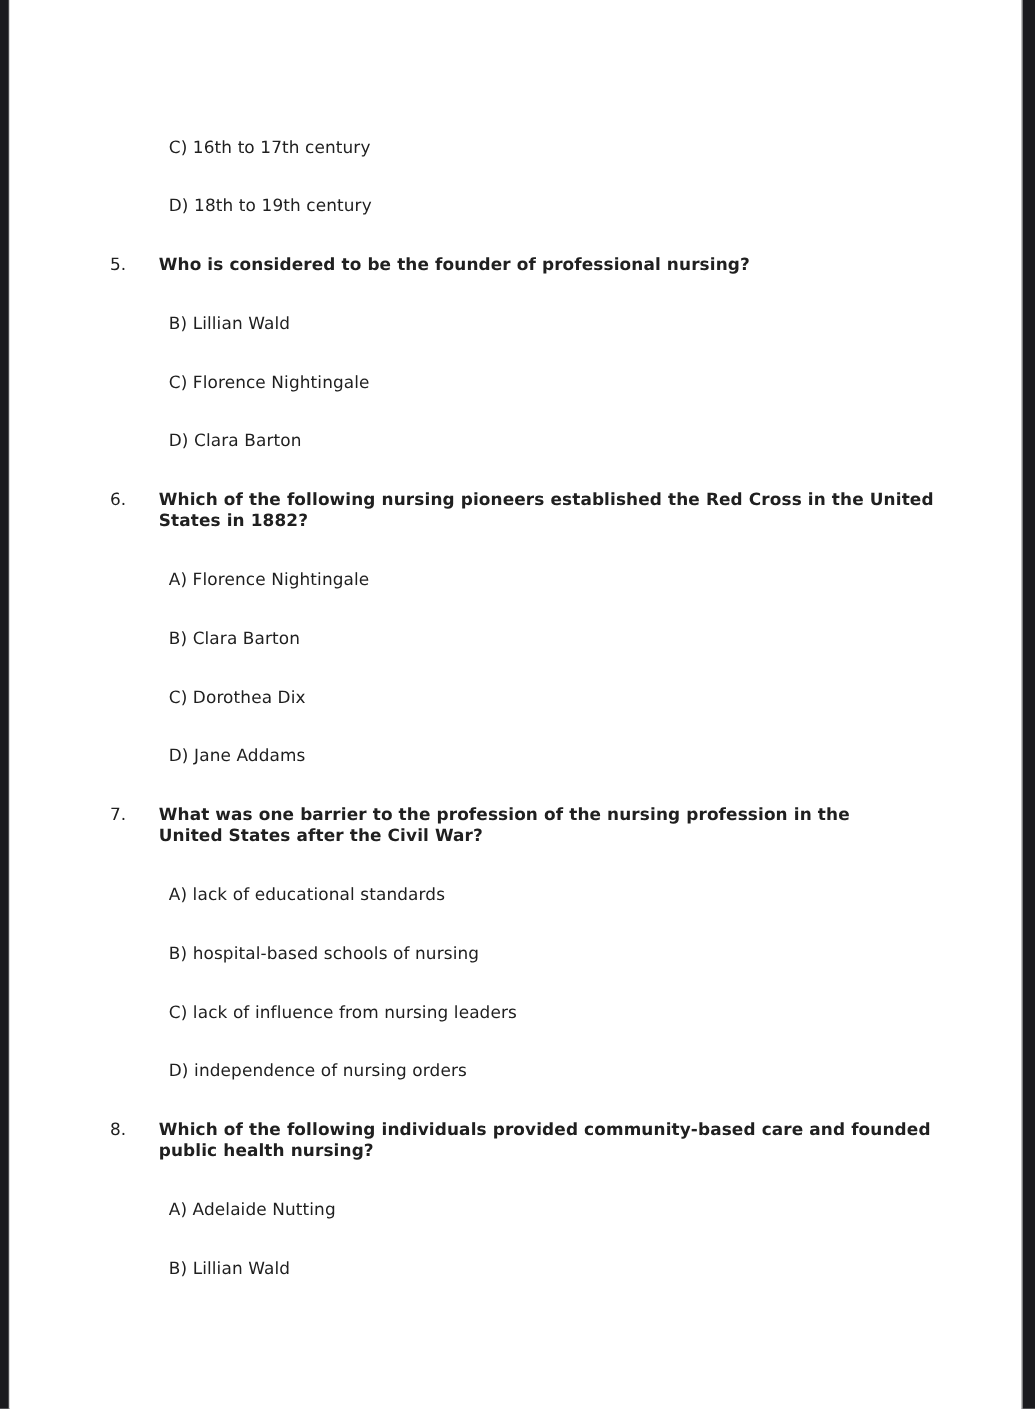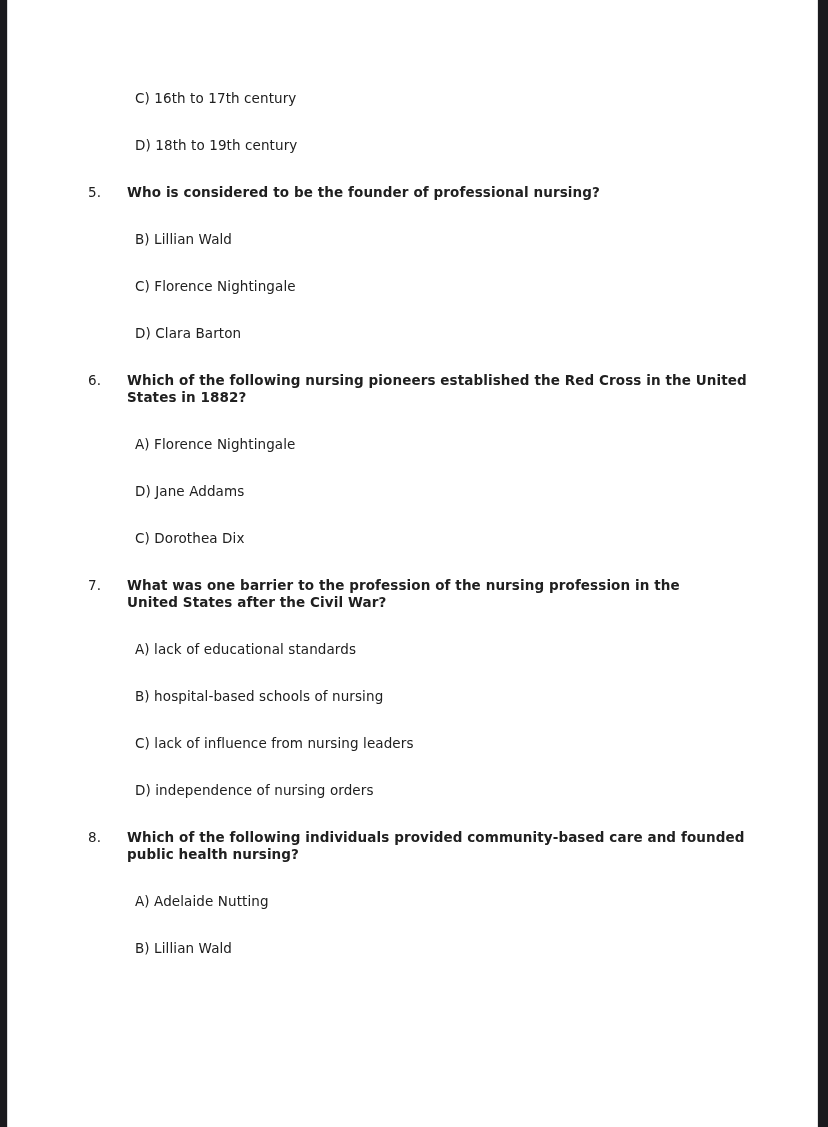--- a/index.html
+++ b/index.html
@@ -25,21 +25,21 @@
     top: 0;
     bottom: 0;
     background: #1a1a1e;
     z-index: 5;
   }
   .edge-left  { left: 0;  width: 7px;  border-right: 1px solid #d9d9d9; }
   .edge-right { right: 0; width: 10px; border-left: 1px solid #e2e2e2; }
 
   .content {
     position: absolute;
-    top: 90px;
+    top: 110px;
     left: 0;
     right: 14px;
   }
   .row {
     font-size: 13.5px;
     line-height: 17px;
     letter-spacing: 0.1px;
     margin-bottom: 30px;
     white-space: pre-line;
   }
@@ -85,24 +85,25 @@
     <div class="row option-row">D) Clara Barton</div>
 
     <div class="row question-row">
       <span class="q-number">6.</span>
       <span class="q-text">Which of the following nursing pioneers established the Red Cross in the United
 States in 1882?</span>
     </div>
 
     <div class="row option-row">A) Florence Nightingale</div>
 
+    <div class="row option-row">B) Clara Barton</div>
+
+    <div class="row option-row">C) Dorothea Dix</div>
 
     <div class="row option-row">D) Jane Addams</div>
-
-    <div class="row option-row">C) Dorothea Dix</div>
 
     <div class="row question-row">
       <span class="q-number">7.</span>
       <span class="q-text">What was one barrier to the profession of the nursing profession in the
 United States after the Civil War?</span>
     </div>
 
     <div class="row option-row">A) lack of educational standards</div>
 
     <div class="row option-row">B) hospital-based schools of nursing</div>

